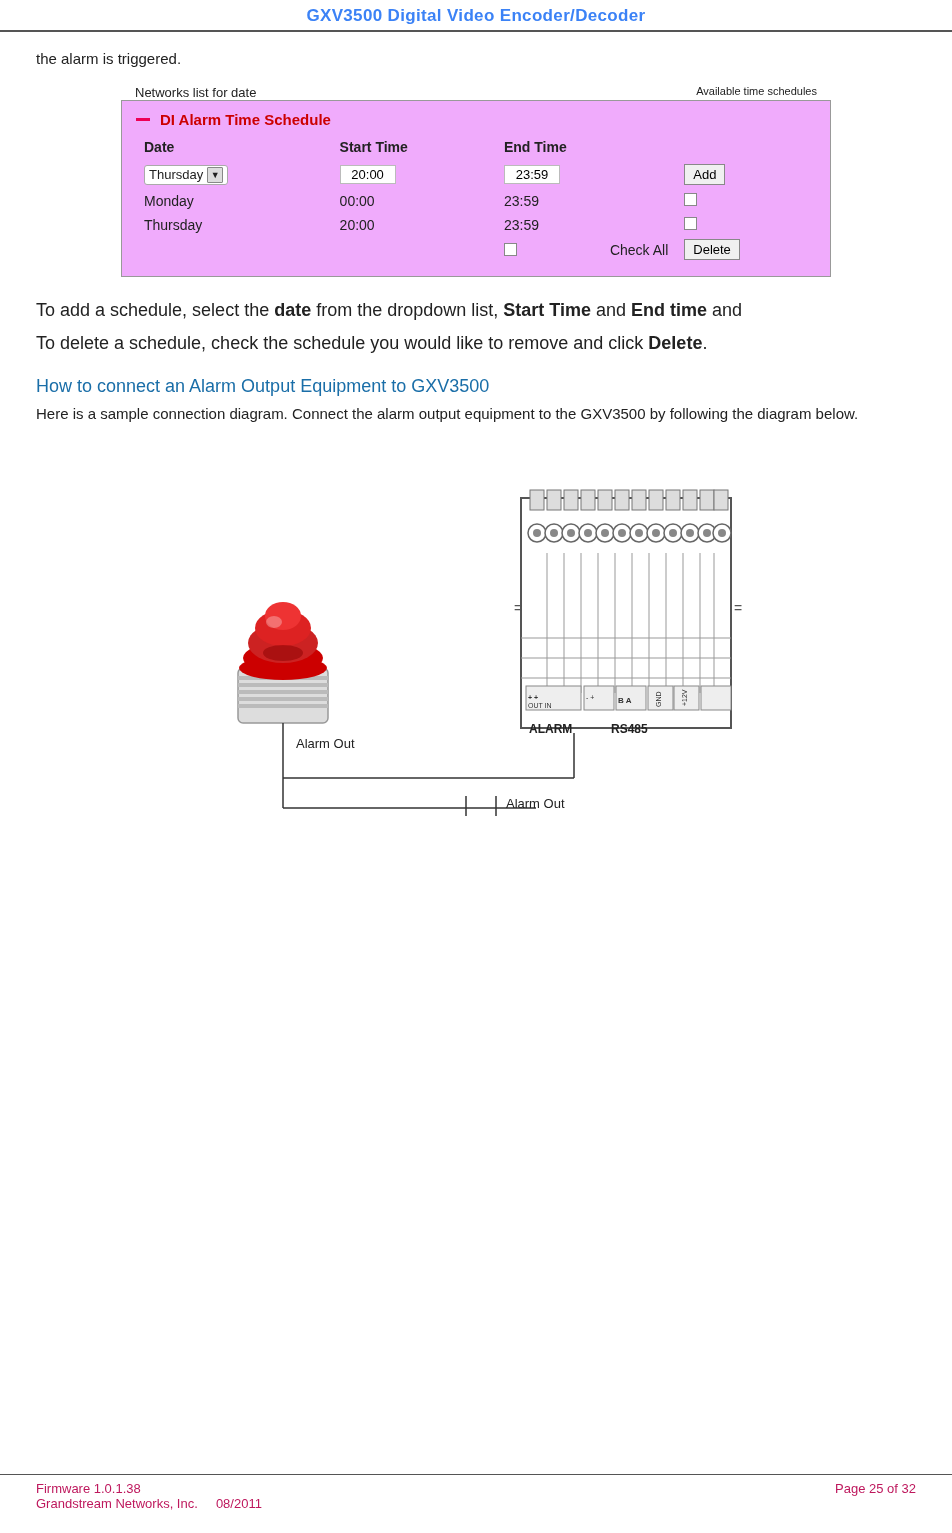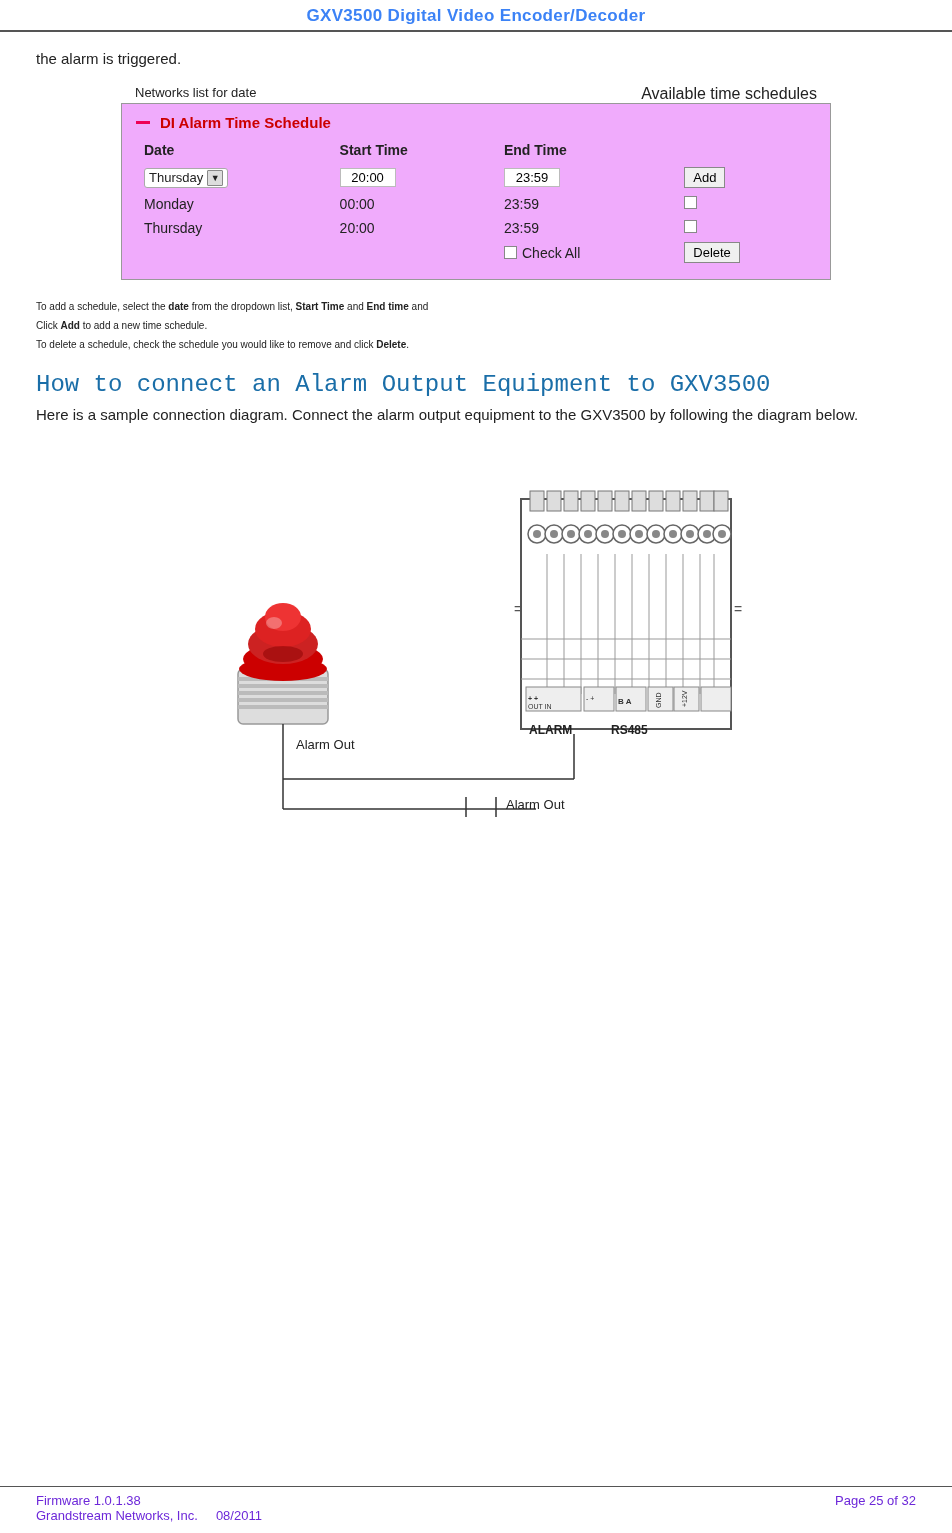--- a/index.html
+++ b/index.html
@@ -124,92 +124,91 @@
       cursor: pointer;
     }
     .check-all-row td {
       padding-top: 2px;
       padding-bottom: 2px;
     }
     .checkbox-cell {
       display: flex;
       align-items: center;
       gap: 5px;
-      justify-content: flex-start;
+      justify-content: space-between;
     }
     .cb {
       width: 13px;
       height: 13px;
       border: 1px solid #888;
       display: inline-block;
       background: #fff;
     }
     .row-cb {
       width: 13px;
       height: 13px;
       border: 1px solid #888;
       display: inline-block;
       background: #fff;
     }
 
     
     .desc-block {
       margin-bottom: 18px;
       line-height: 1.7;
-      font-size: 10px;
+      font-size: 18px;
     }
     .desc-block p {
       margin-bottom: 2px;
     }
 
     
     .section-heading {
       color: #1a6ea8;
-      font-size: 24px;
+      font-size: 18px;
       font-weight: normal;
       margin-bottom: 8px;
-      font-family: Liberation Mono, monospace;
     }
 
     
     .diagram-area {
       display: flex;
       justify-content: center;
       margin-top: 10px;
       margin-bottom: 20px;
       position: relative;
     }
 
     
     .page-footer {
       position: absolute;
-      bottom: 4px;
+      bottom: 16px;
       left: 0;
       right: 0;
       border-top: 1px solid #555;
       padding: 6px 36px;
       display: flex;
       justify-content: space-between;
       font-size: 13px;
-      color: #6d28d9;
+      color: #be185d;
     }
 
     .arrow-annotation {
       position: relative;
       display: flex;
       justify-content: space-between;
       width: 710px;
       margin: 0 auto;
       padding: 0 14px;
     }
     .ann-left {
       font-size: 13px;
     }
     .ann-right {
-      font-size: 16px;
+      font-size: 11px;
     }
   </style>
 </head>
 <body>
 
 <div class="page-header">
   <span>GXV3500 Digital Video Encoder/Decoder</span>
 </div>
 
 <div class="page-content">
@@ -287,23 +286,20 @@
             <button class="delete-btn">Delete</button>
           </td>
         </tr>
       </tbody>
     </table>
   </div>
 
   <div class="desc-block">
     <p>
       To add a schedule, select the <strong>date</strong> from the dropdown list, <strong>Start Time</strong> and <strong>End time</strong> and
-    </p>
-    <p>
-      Click <strong>Add</strong> to add a new time schedule.
     </p>
     <p>
       To delete a schedule, check the schedule you would like to remove and click <strong>Delete</strong>.
     </p>
   </div>
 
   <h2 class="section-heading">How to connect an Alarm Output Equipment to GXV3500</h2>
 
   <p style="margin-bottom:16px; font-size:15px;">Here is a sample connection diagram. Connect the alarm output equipment to the GXV3500 by following the diagram below.</p>
 

